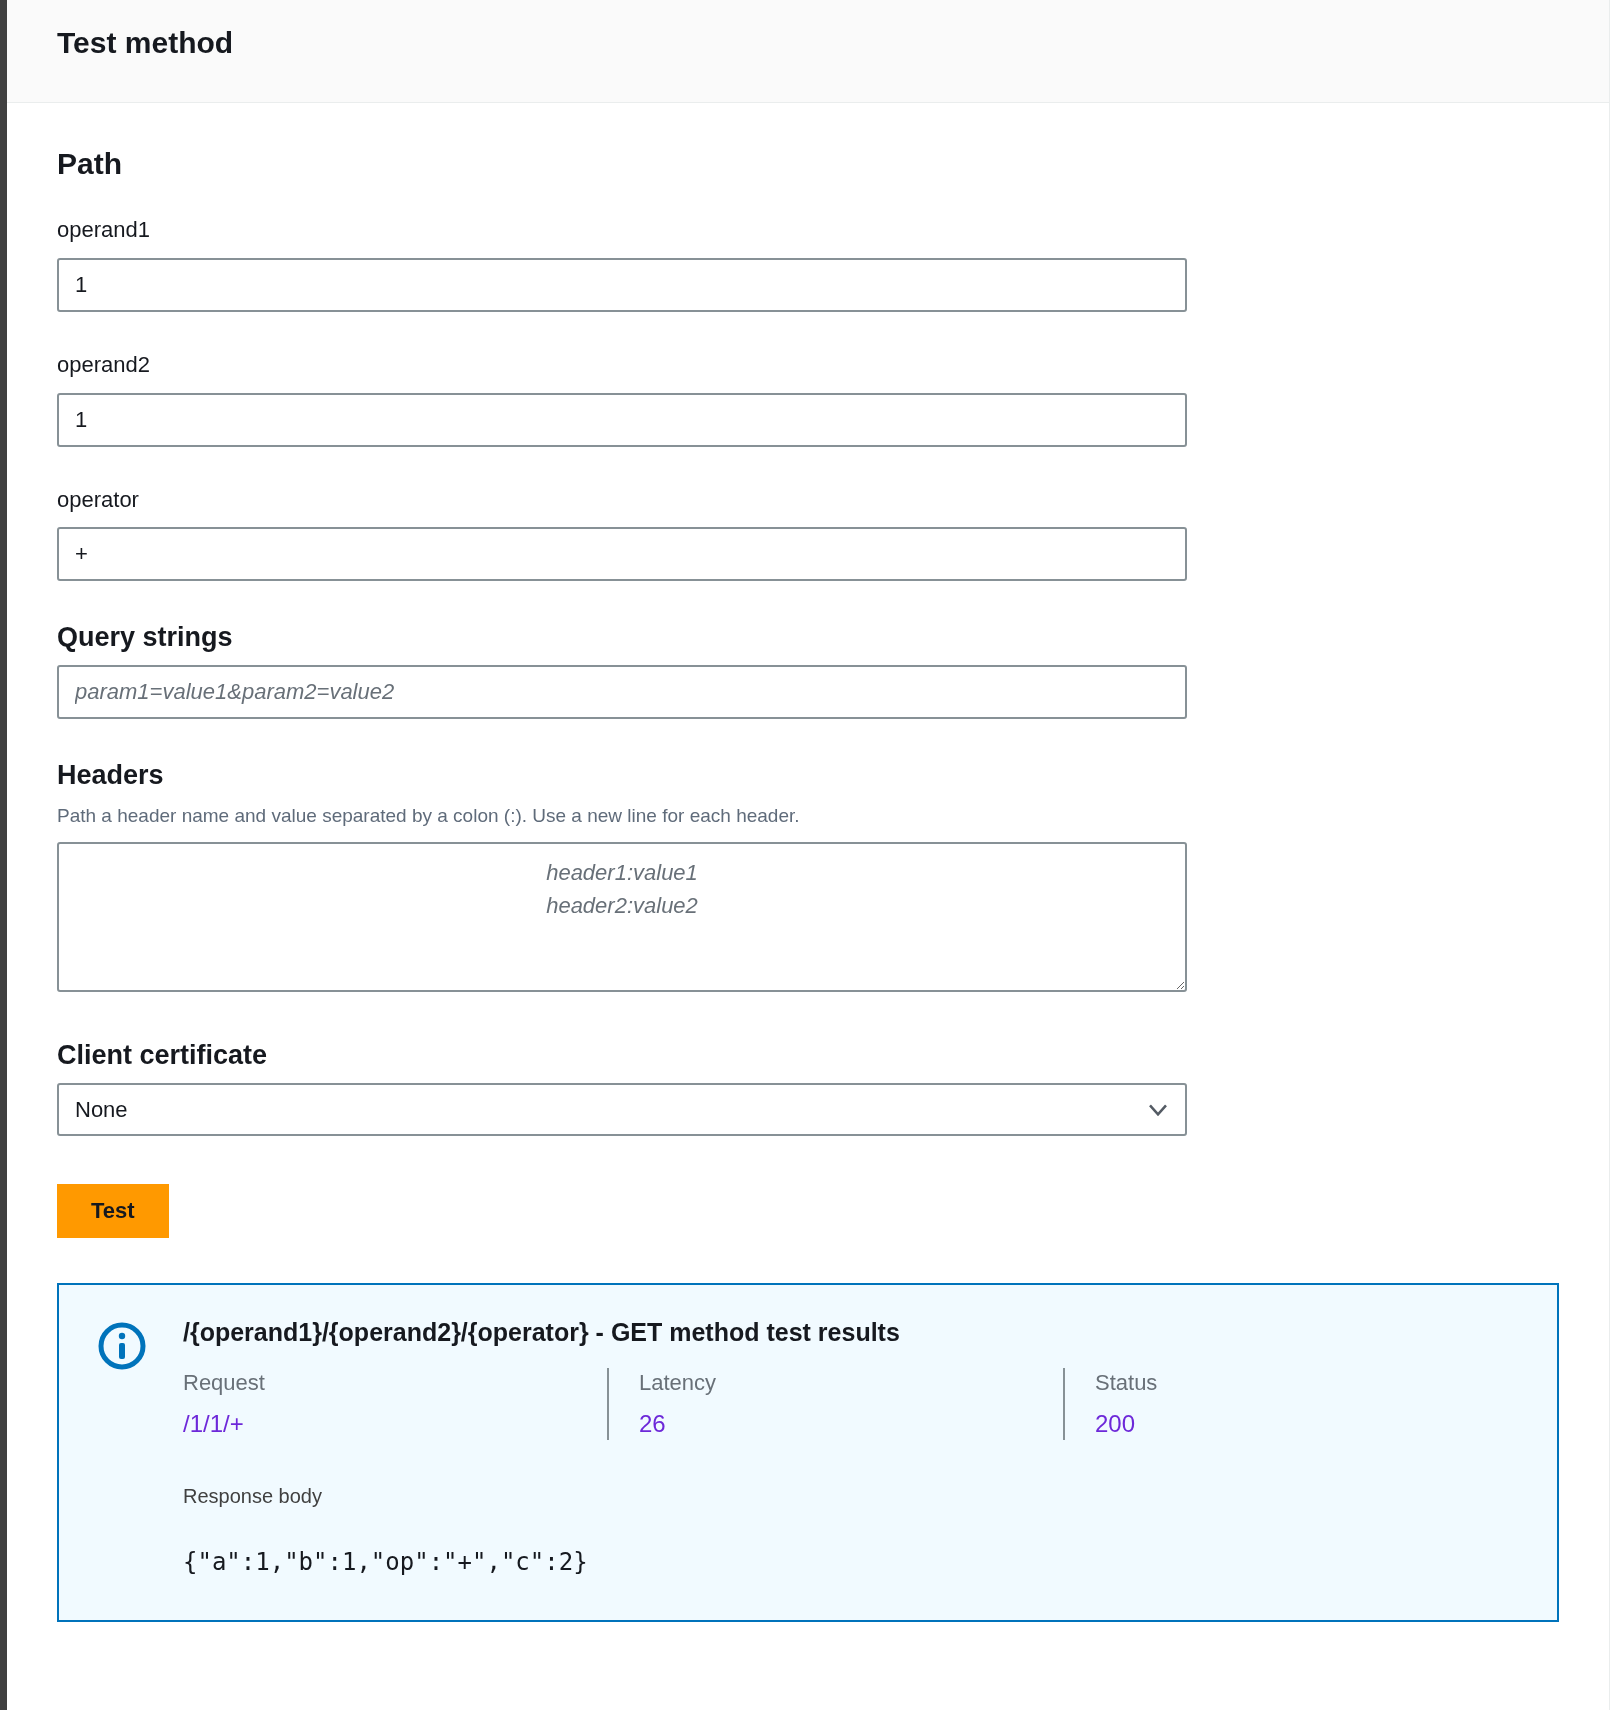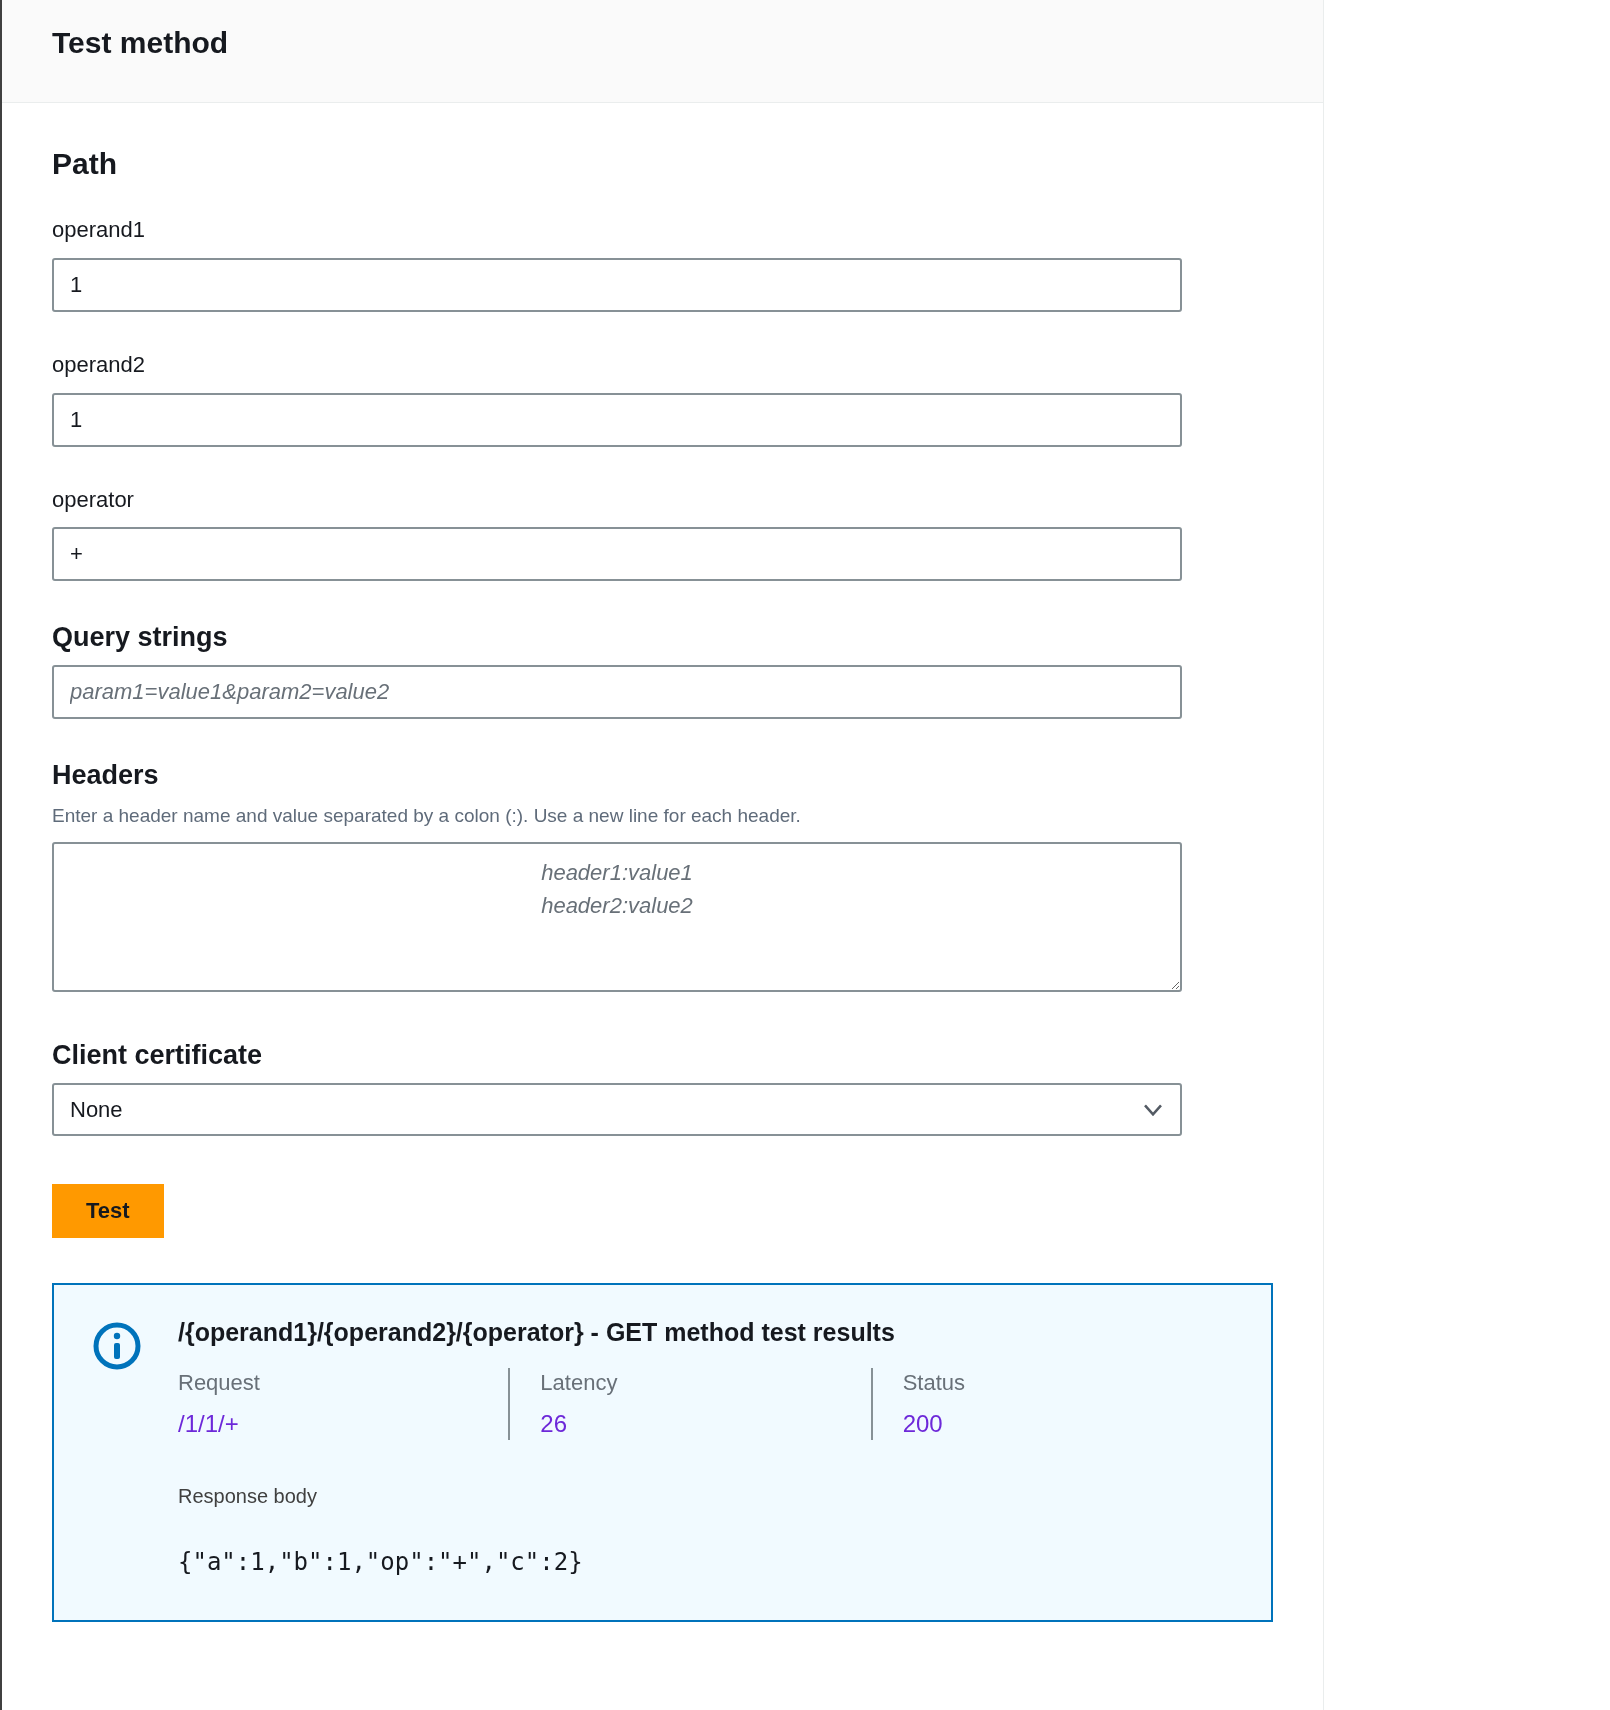--- a/index.html
+++ b/index.html
@@ -4,23 +4,23 @@
 <style>
   * { box-sizing: border-box; margin: 0; padding: 0; }
   body {
     font-family: "Amazon Ember", "Helvetica Neue", Arial, sans-serif;
     background: #ffffff;
     color: #16191f;
     font-size: 21px;
     line-height: 1.4;
   }
   .page {
-    width: 1324px;
+    width: 1610px;
     min-height: 1710px;
-    border-left: 2px solid #404040;
+    border-left: 7px solid #404040;
     border-right: 1px solid #eaeded;
     position: relative;
   }
   .header-section {
     padding: 22px 50px 28px 50px;
     border-bottom: 1px solid #eaeded;
     background: #fafafa;
   }
   .header-title {
     font-size: 30px;
@@ -199,21 +199,21 @@
       <input type="text" class="text-input" value="+" style="">
     </div>
 
     <div class="field">
       <label class="field-label-lg">Query strings</label>
       <input type="text" class="text-input" placeholder="param1=value1&amp;param2=value2" style="">
     </div>
 
     <div class="field">
       <label class="field-label-lg">Headers</label>
-      <span class="field-hint">Enter a header name and value separated by a colon (:). Use a new line for each header.</span>
+      <span class="field-hint">Path a header name and value separated by a colon (:). Use a new line for each header.</span>
       <textarea class="textarea-input" placeholder="header1:value1
 header2:value2" style=""></textarea>
     </div>
 
     <div class="field">
       <label class="field-label-lg">Client certificate</label>
       <div class="select-wrap">
         <select class="select-input">
           <option>None</option>
         </select>

